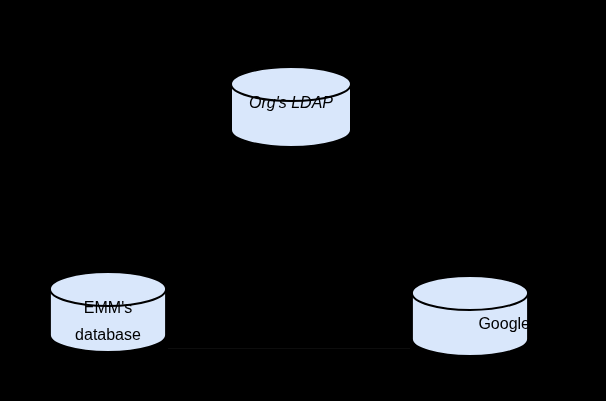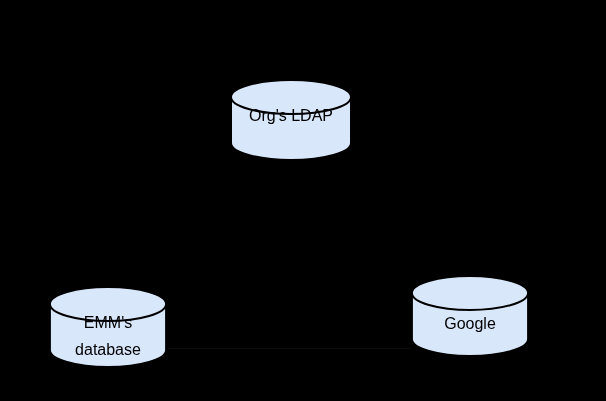--- a/index.html
+++ b/index.html
@@ -39,26 +39,26 @@
     position: absolute;
     left: 0;
     right: 0;
     text-align: center;
     color: #000000;
     font-size: 16px;
     line-height: 27px;
     white-space: nowrap;
   }
   .label span { display: block; }
-  #node-ldap   { left: 229px; top: 77px;  width: 124px; height: 86px; }
-  #node-emm    { left: 48px;  top: 284px; width: 120px; height: 86px; }
+  #node-ldap   { left: 229px; top: 64px;  width: 124px; height: 86px; font-style: italic; }
+  #node-emm    { left: 48px;  top: 269px; width: 120px; height: 86px; }
   #node-google { left: 410px; top: 273px; width: 120px; height: 86px; }
   #node-ldap .label   { top: 25px; line-height: 28px; }
   #node-emm .label    { top: 25px; }
-  #node-google .label { top: 37px; line-height: 28px; }
+  #node-google .label { top: 37px; line-height: 28px; text-align: right; }
   .connector {
     position: absolute;
     left: 168px;
     top: 348px;
     width: 242px;
     height: 1px;
     background: #0d0d0d;
   }
 </style>
 </head>

